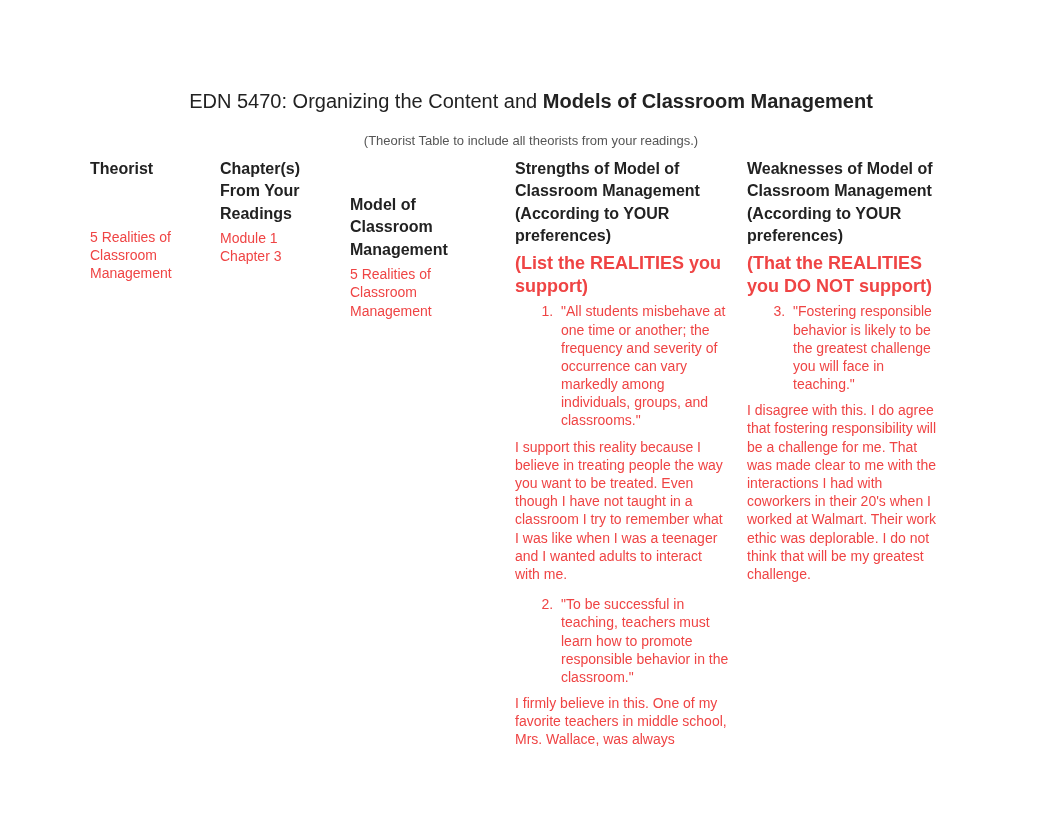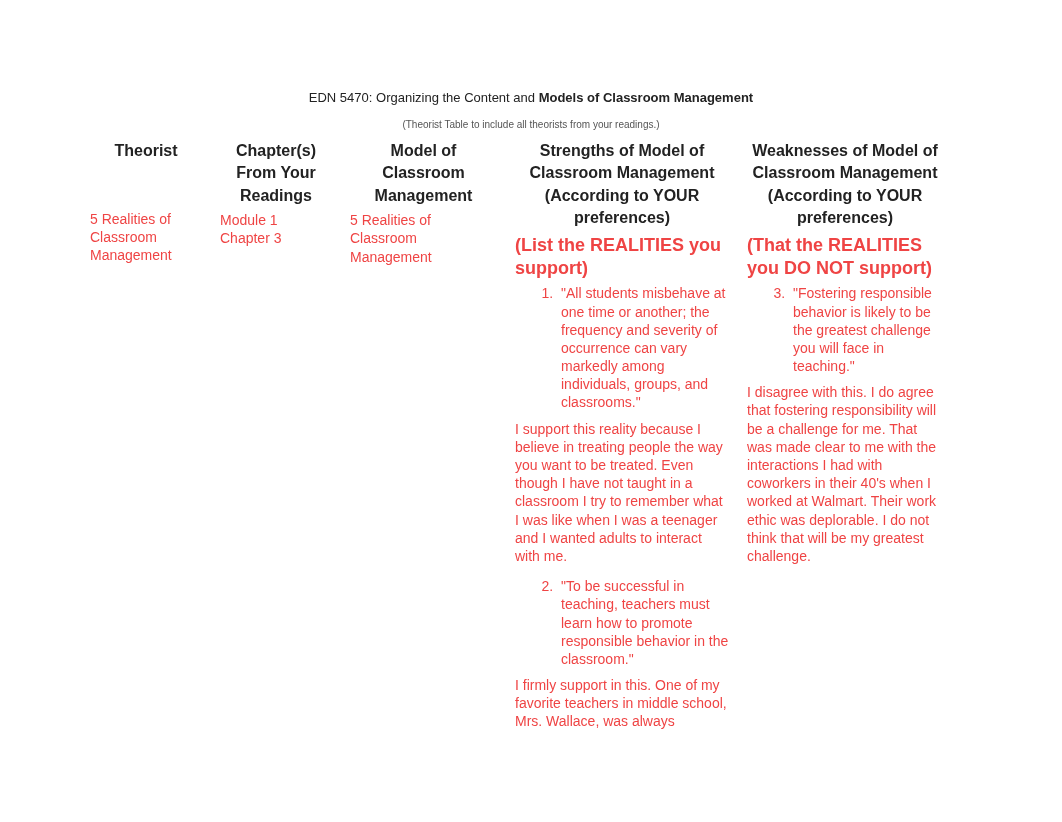--- a/index.html
+++ b/index.html
@@ -11,47 +11,47 @@
     color: #222;
     width: 1062px;
     height: 822px;
     overflow: hidden;
   }
   .page {
     padding: 90px 80px 0 80px;
   }
   .title {
     text-align: center;
-    font-size: 13px;
+    font-size: 20px;
     font-weight: 400;
-    margin-bottom: 14px;
+    margin-bottom: 20px;
   }
   .title .bold { font-weight: 700; }
   .subtitle {
     text-align: center;
-    font-size: 10px;
+    font-size: 13px;
     color: #555;
     margin-bottom: 6px;
   }
   .table-wrap {
     display: flex;
     font-size: 14px;
     line-height: 1.3;
   }
   .col {
     padding: 4px 8px 0 10px;
   }
   .col1 { width: 130px; }
   .col2 { width: 130px; }
-  .col3 { width: 165px; }
+  .col3 { width: 165px; margin-top: 36px; }
   .col4 { width: 232px; }
   .col5 { width: 214px; }
   .th {
     font-weight: 700;
-    text-align: center;
+    text-align: left;
     font-size: 16px;
     line-height: 1.4;
     min-height: 70px;
     display: flex;
     flex-direction: column;
     justify-content: flex-start;
     padding-bottom: 4px;
   }
   .th .sub {
     font-size: 16px;
@@ -103,32 +103,32 @@
       </div>
       <div class="cell">
         <div class="bold-sub">(List the REALITIES you support)</div>
         <ol start="1">
           <li>"All students misbehave at one time or another; the frequency and severity of occurrence can vary markedly among individuals, groups, and classrooms."</li>
         </ol>
         <p>I support this reality because I believe in treating people the way you want to be treated. Even though I have not taught in a classroom I try to remember what I was like when I was a teenager and I wanted adults to interact with me.</p>
         <ol start="2">
           <li>"To be successful in teaching, teachers must learn how to promote responsible behavior in the classroom."</li>
         </ol>
-        <p>I firmly support in this. One of my favorite teachers in middle school, Mrs. Wallace, was always</p>
+        <p>I firmly believe in this. One of my favorite teachers in middle school, Mrs. Wallace, was always</p>
       </div>
     </div>
 
     <div class="col col5">
       <div class="th">
         <span>Weaknesses of Model of Classroom Management</span>
         <span class="sub">(According to YOUR preferences)</span>
       </div>
       <div class="cell">
         <div class="bold-sub">(That the REALITIES you DO NOT support)</div>
         <ol start="3">
           <li>"Fostering responsible behavior is likely to be the greatest challenge you will face in teaching."</li>
         </ol>
-        <p>I disagree with this. I do agree that fostering responsibility will be a challenge for me. That was made clear to me with the interactions I had with coworkers in their 40's when I worked at Walmart. Their work ethic was deplorable. I do not think that will be my greatest challenge.</p>
+        <p>I disagree with this. I do agree that fostering responsibility will be a challenge for me. That was made clear to me with the interactions I had with coworkers in their 20's when I worked at Walmart. Their work ethic was deplorable. I do not think that will be my greatest challenge.</p>
       </div>
     </div>
 
   </div>
 </div>
 
 </body></html>

